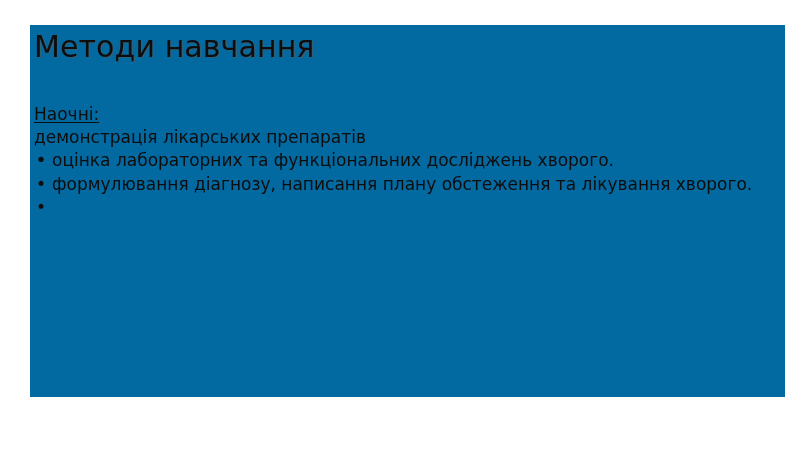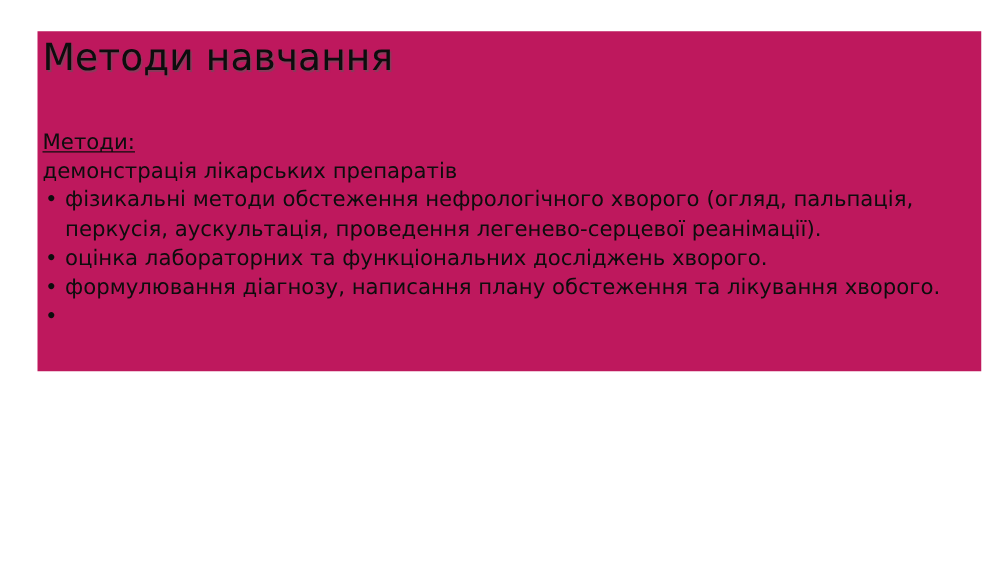--- a/index.html
+++ b/index.html
@@ -12,22 +12,22 @@
     background: #ffffff;
     font-family: "DejaVu Sans", sans-serif;
     overflow: hidden;
   }
 
   #slide {
     position: absolute;
     left: 30px;
     top: 25px;
     width: 755px;
-    height: 272px;
-    background: #be185d;
+    height: 372px;
+    background: #0369a1;
     box-sizing: border-box;
     padding: 0;
   }
 
   #slide-title {
     position: absolute;
     left: 4px;
     top: 3px;
     font-size: 30px;
     line-height: 38px;
@@ -79,30 +79,29 @@
 </head>
 <body>
 
 <div id="slide">
 
   <div id="slide-title">Методи навчання</div>
 
   <div id="slide-body">
 
     <div>
-      <div class="plain-line section-head">Методи:</div>
+      <div class="plain-line section-head">Наочні:</div>
       <div class="plain-line">демонстрація лікарських препаратів</div>
     </div>
 
     <div>
 
       <ul class="bullets">
         <li>
           <span class="bullet-dot">•</span>
-          <span>фізикальні методи обстеження нефрологічного хворого (огляд, пальпація, перкусія, аускультація, проведення легенево-серцевої реанімації).</span>
         </li>
         <li>
           <span class="bullet-dot">•</span>
           <span>оцінка лабораторних та функціональних досліджень хворого.</span>
         </li>
         <li>
           <span class="bullet-dot">•</span>
           <span>формулювання діагнозу, написання плану обстеження та лікування хворого.</span>
         </li>
         <li>

